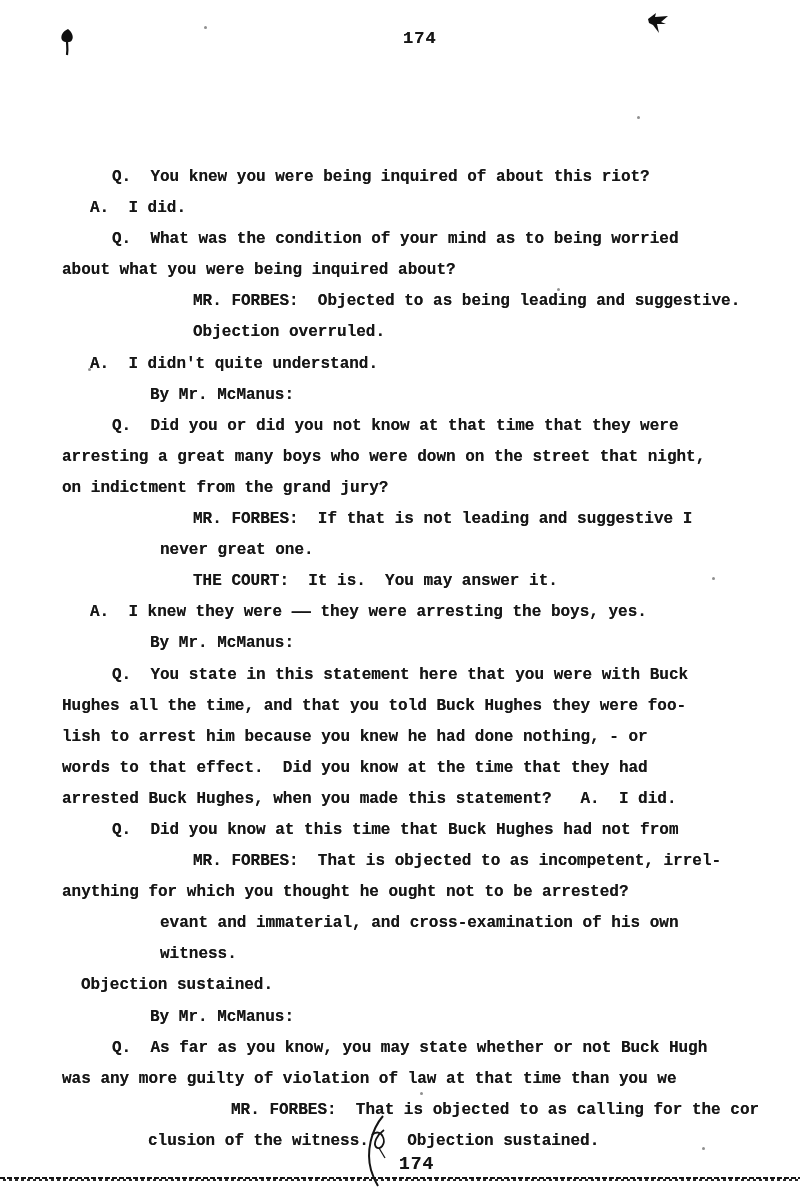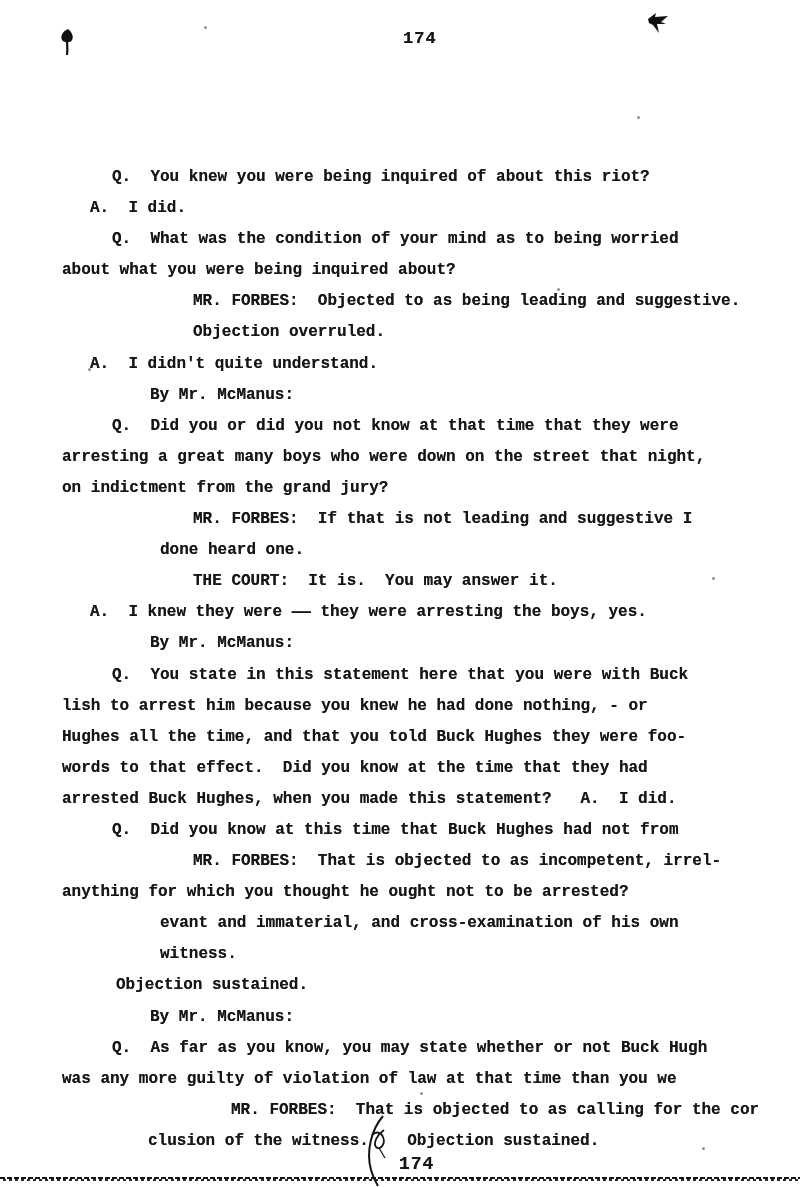--- a/index.html
+++ b/index.html
@@ -18,21 +18,21 @@
     font-size:16px;font-weight:700;line-height:31.1px;
     text-shadow:0 0 0.5px rgba(0,0,0,.65);
   }
   .line{white-space:pre;height:31.1px;}
   .line[data-indent="m"]  {padding-left:62px;}
   .line[data-indent="a"]  {padding-left:90px;}
   .line[data-indent="q"]  {padding-left:112px;}
   .line[data-indent="cc"] {padding-left:148px;}
   .line[data-indent="by"] {padding-left:150px;}
   .line[data-indent="sc"] {padding-left:160px;}
-  .line[data-indent="obj"]{padding-left:116px;}
+  .line[data-indent="obj"]{padding-left:81px;}
   .line[data-indent="s2"] {padding-left:183px;margin-left:48px;}
   .line[data-indent="s"]  {padding-left:193px;}
 
   .pageno{
     position:absolute;font-weight:700;
     text-shadow:0 0 0.5px rgba(0,0,0,.7);
   }
   .pageno.top{left:403px;top:29px;font-size:17px;letter-spacing:1px;}
   .pageno.bottom{left:399px;top:1154px;font-size:18px;letter-spacing:1px;}
 
@@ -77,27 +77,27 @@
       <div class="line" data-indent="q">Q.  What was the condition of your mind as to being worried</div>
       <div class="line" data-indent="m">about what you were being inquired about?</div>
       <div class="line" data-indent="s">MR. FORBES:  Objected to as being leading and suggestive.</div>
       <div class="line" data-indent="s">Objection overruled.</div>
       <div class="line" data-indent="a">A.  I didn't quite understand.</div>
       <div class="line" data-indent="by">By Mr. McManus:</div>
       <div class="line" data-indent="q">Q.  Did you or did you not know at that time that they were</div>
       <div class="line" data-indent="m">arresting a great many boys who were down on the street that night,</div>
       <div class="line" data-indent="m">on indictment from the grand jury?</div>
       <div class="line" data-indent="s">MR. FORBES:  If that is not leading and suggestive I</div>
-      <div class="line" data-indent="sc">done heard one.</div>
+      <div class="line" data-indent="sc">never great one.</div>
       <div class="line" data-indent="s">THE COURT:  It is.  You may answer it.</div>
       <div class="line" data-indent="a">A.  I knew they were —— they were arresting the boys, yes.</div>
       <div class="line" data-indent="by">By Mr. McManus:</div>
       <div class="line" data-indent="q">Q.  You state in this statement here that you were with Buck</div>
+      <div class="line" data-indent="m">Hughes all the time, and that you told Buck Hughes they were foo-</div>
       <div class="line" data-indent="m">lish to arrest him because you knew he had done nothing, - or</div>
-      <div class="line" data-indent="m">Hughes all the time, and that you told Buck Hughes they were foo-</div>
       <div class="line" data-indent="m">words to that effect.  Did you know at the time that they had</div>
       <div class="line" data-indent="m">arrested Buck Hughes, when you made this statement?   A.  I did.</div>
       <div class="line" data-indent="q">Q.  Did you know at this time that Buck Hughes had not from</div>
       <div class="line" data-indent="s">MR. FORBES:  That is objected to as incompetent, irrel-</div>
       <div class="line" data-indent="m">anything for which you thought he ought not to be arrested?</div>
       <div class="line" data-indent="sc">evant and immaterial, and cross-examination of his own</div>
       <div class="line" data-indent="sc">witness.</div>
       <div class="line" data-indent="obj">Objection sustained.</div>
       <div class="line" data-indent="by">By Mr. McManus:</div>
       <div class="line" data-indent="q">Q.  As far as you know, you may state whether or not Buck Hugh</div>

